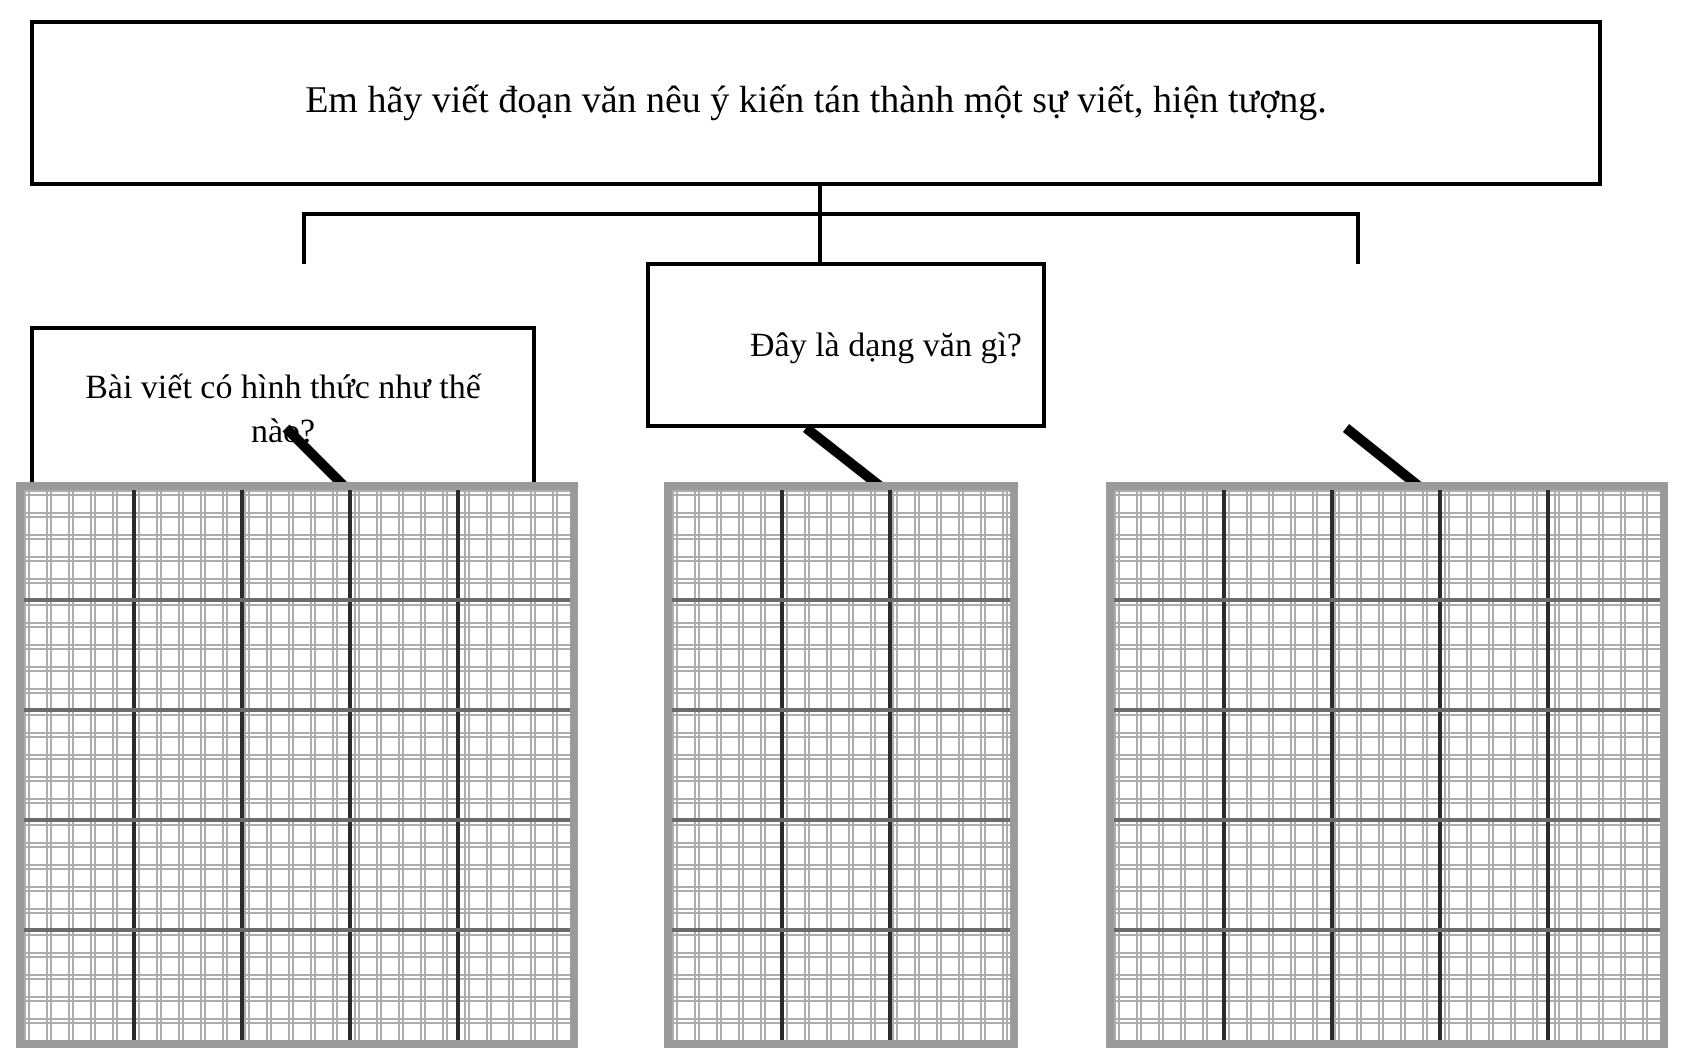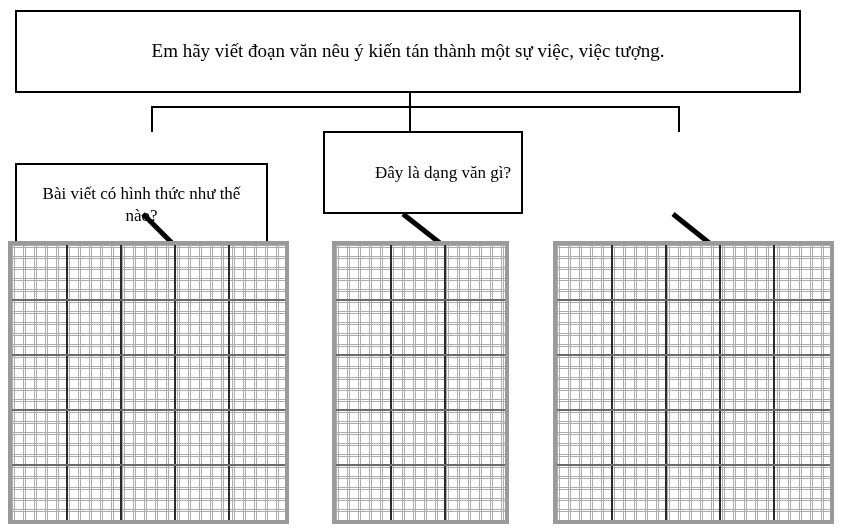--- a/index.html
+++ b/index.html
@@ -176,21 +176,21 @@
   #grid-1 { left: 8px;   top: 241px; width: 281px; height: 283px; }
   #grid-2 { left: 332px; top: 241px; width: 177px; height: 283px; }
   #grid-3 { left: 553px; top: 241px; width: 281px; height: 283px; }
 </style>
 </head>
 <body>
 
 <div id="stage">
 
   <div class="box" id="main-box">
-    <span class="box-text">Em hãy viết đoạn văn nêu ý kiến tán thành một sự việc, việc tượng.</span>
+    <span class="box-text">Em hãy viết đoạn văn nêu ý kiến tán thành một sự viết, hiện tượng.</span>
   </div>
 
   <div class="conn conn-v" id="stem-main"></div>
   <div class="conn conn-h" id="bar-main"></div>
   <div class="conn conn-v" id="drop-left"></div>
   <div class="conn conn-v" id="drop-mid"></div>
   <div class="conn conn-v" id="drop-right"></div>
 
   <div class="box" id="q-box-1">
     <span class="box-text">Bài viết có hình thức như thế nào?</span>

